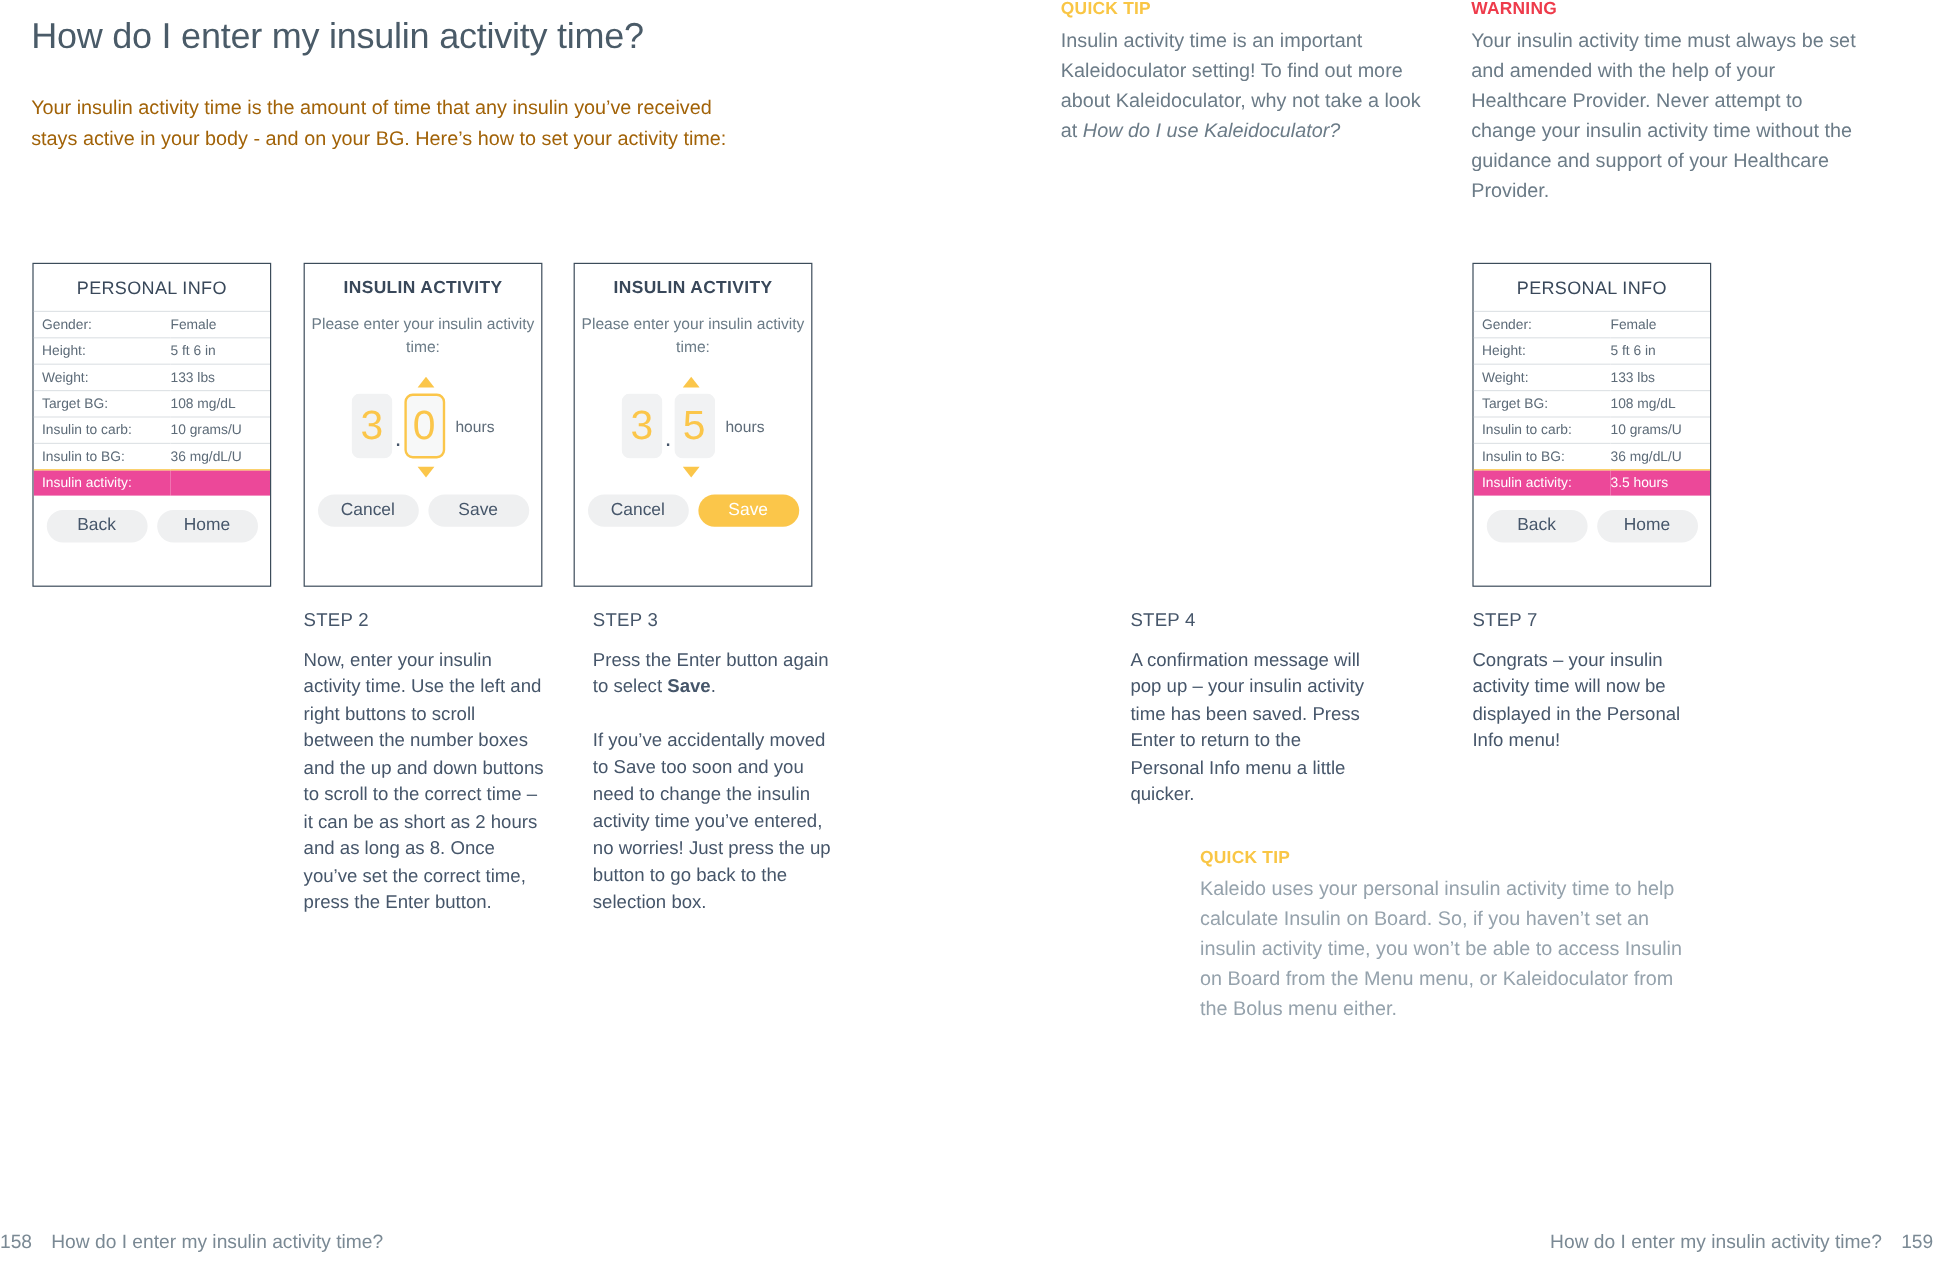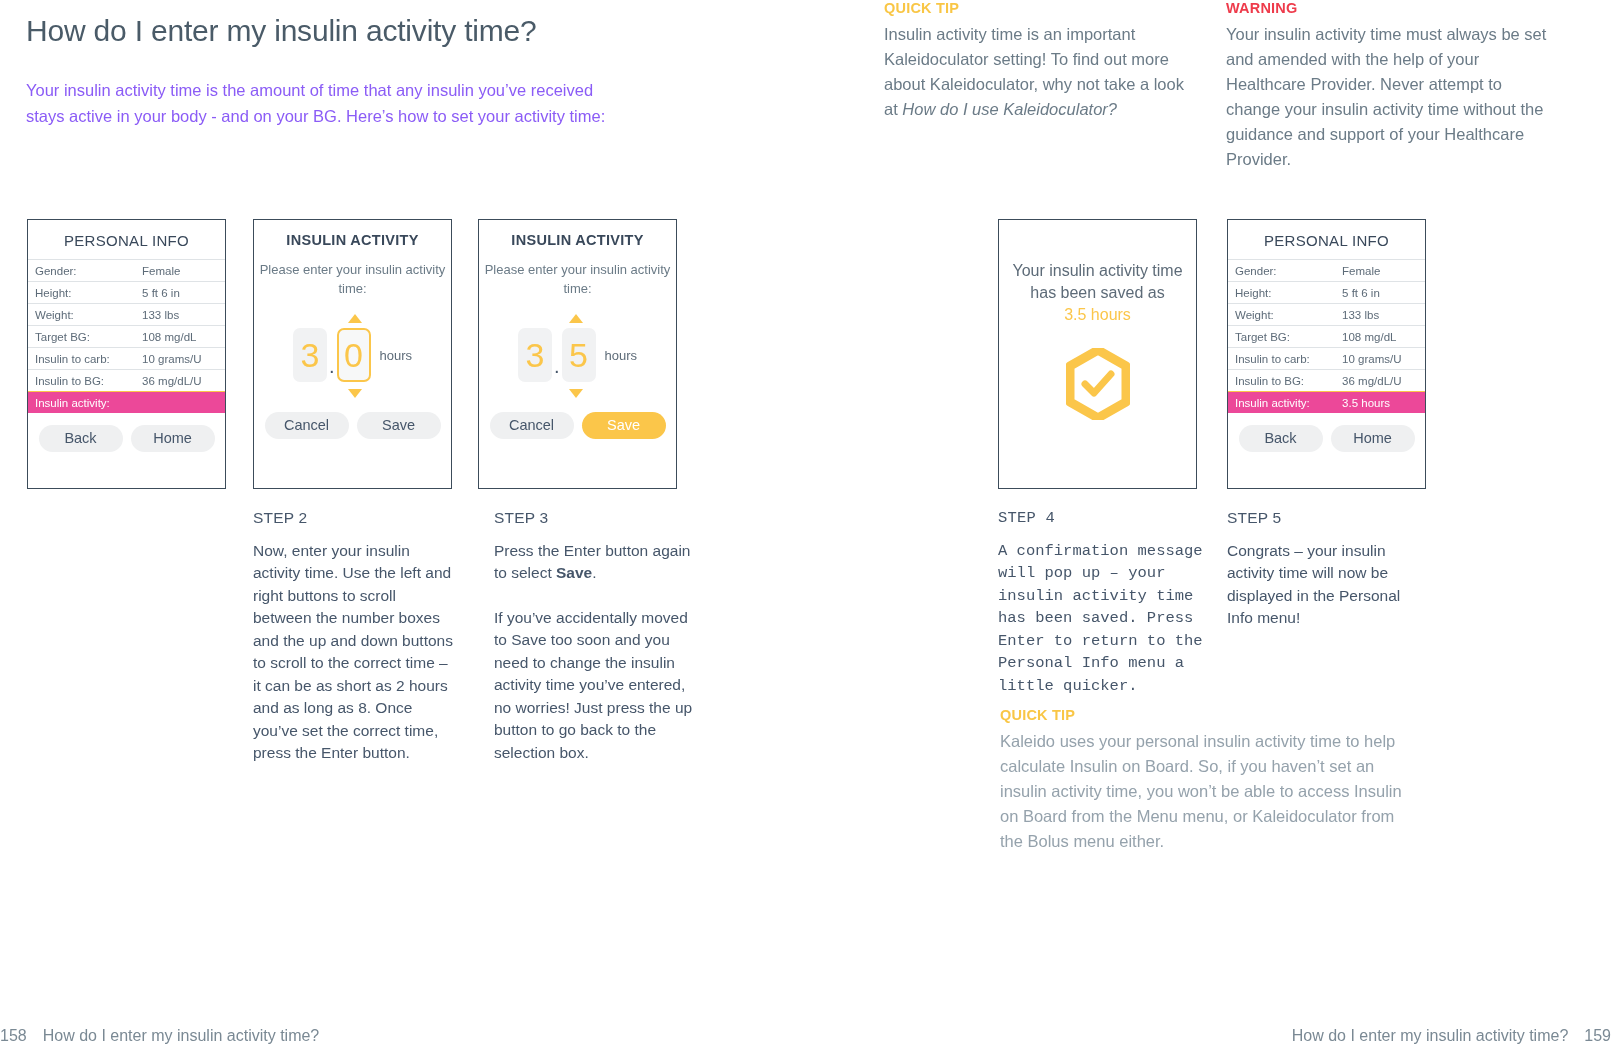--- a/index.html
+++ b/index.html
@@ -31,21 +31,21 @@
     letter-spacing: -0.2px;
     white-space: nowrap;
   }
   .intro {
     position: absolute;
     left: 26px;
     top: 60px;
     width: 580px;
     font-size: 16.5px;
     line-height: 26px;
-    color: #8b5cf6;
+    color: #a16207;
   }
 
   
   .callout {
     position: absolute;
     font-size: 16.5px;
     line-height: 25px;
     color: #6b7b87;
   }
   .callout-label {
@@ -233,21 +233,21 @@
     margin-bottom: 10px;
     letter-spacing: 0.2px;
   }
   .step .step-body { display: block; }
   .step .step-body2 { display: block; margin-top: 22px; }
   .step b { font-weight: 700; }
 
   #step1 { left: 27px;   top: 507px; width: 200px; }
   #step2 { left: 253px;  top: 507px; width: 205px; }
   #step3 { left: 478px;  top: 507px; width: 200px; margin-left: 16px; }
-  #step4 { left: 998px;  top: 507px; width: 205px; font-family: Liberation Mono, monospace; }
+  #step4 { left: 942px;  top: 507px; width: 205px; }
   #step5 { left: 1227px; top: 507px; width: 200px; }
 
   
   .footer {
     position: absolute;
     bottom: 12px;
     font-size: 16px;
     color: #7a8994;
     white-space: nowrap;
   }
@@ -346,30 +346,20 @@
         <div class="unit">hours</div>
       </div>
       <div class="arrow down"></div>
     </div>
     <div class="dev-buttons">
       <div class="pill">Cancel</div>
       <div class="pill active">Save</div>
     </div>
   </div>
 
-  <div class="device" id="dev4">
-    <div class="confirm-msg">
-      <span>Your insulin activity time has been saved as</span>
-      <span class="confirm-value">3.5 hours</span>
-    </div>
-    <svg class="hexcheck" width="64" height="72" viewBox="0 0 64 72">
-      <path d="M32 2 L60 18 L60 54 L32 70 L4 54 L4 18 Z" fill="none" stroke="#fbc64a" stroke-width="9" stroke-linejoin="round"></path>
-      <path d="M19 36 L28 45 L45 26" fill="none" stroke="#fbc64a" stroke-width="7" stroke-linecap="round" stroke-linejoin="round"></path>
-    </svg>
-  </div>
 
   <div class="device" id="dev5">
     <div class="dev-title">PERSONAL INFO</div>
     <table class="info-table">
       <tbody>
           <tr>
             <td>Gender:</td>
             <td class="val">Female</td>
           </tr>
       <tr>
@@ -415,21 +405,21 @@
     <span class="step-body"><span>Press the Enter button again to select </span><b>Save</b><span>.</span></span>
     <span class="step-body2">If you’ve accidentally moved to Save too soon and you need to change the insulin activity time you’ve entered, no worries! Just press the up button to go back to the selection box.</span>
   </div>
 
   <div class="step" id="step4">
     <span class="step-label">STEP 4</span>
     <span class="step-body">A confirmation message will pop up – your insulin activity time has been saved. Press Enter to return to the Personal Info menu a little quicker.</span>
   </div>
 
   <div class="step" id="step5">
-    <span class="step-label">STEP 5</span>
+    <span class="step-label">STEP 7</span>
     <span class="step-body">Congrats – your insulin activity time will now be displayed in the Personal Info menu!</span>
   </div>
 
   <div class="callout" id="tip-bottom">
     <span class="callout-label label-tip">QUICK TIP</span>
     <span class="body">Kaleido uses your personal insulin activity time to help calculate Insulin on Board. So, if you haven’t set an insulin activity time, you won’t be able to access Insulin on Board from the Menu menu, or Kaleidoculator from the Bolus menu either.</span>
   </div>
 
   <div class="footer" id="footer-left">
     <span class="folio">158</span><span>How do I enter my insulin activity time?</span>

